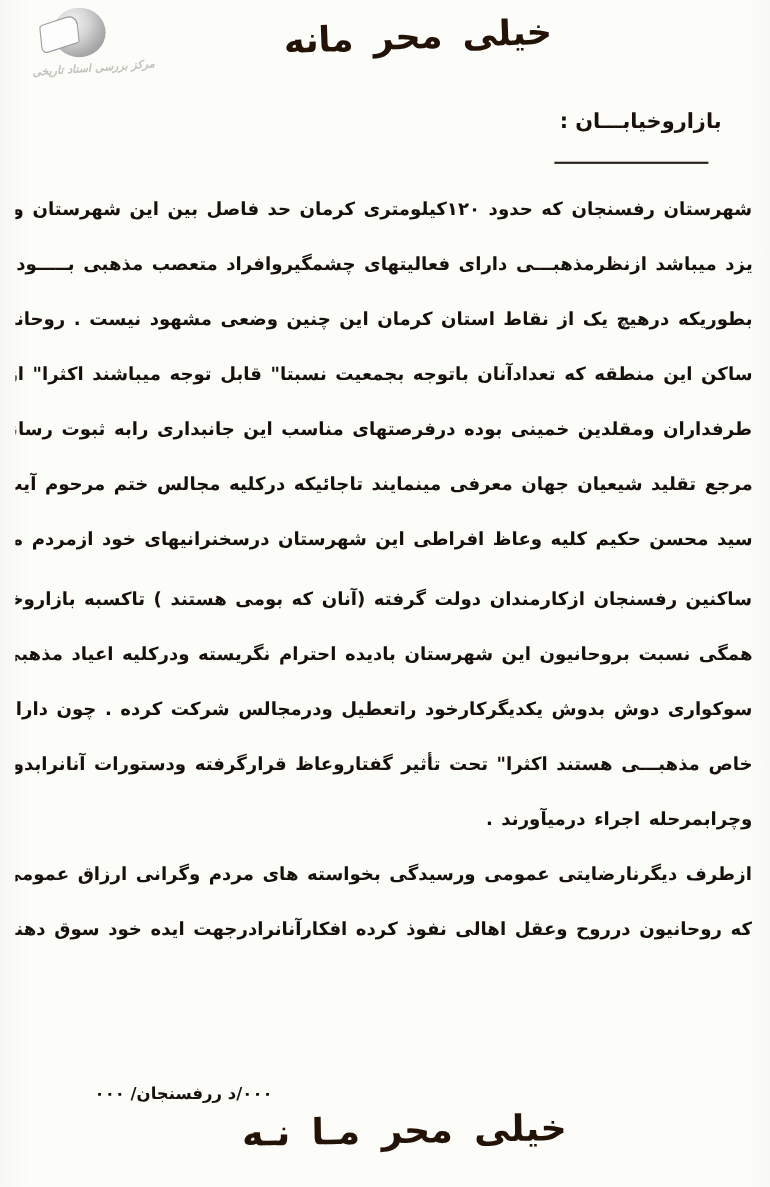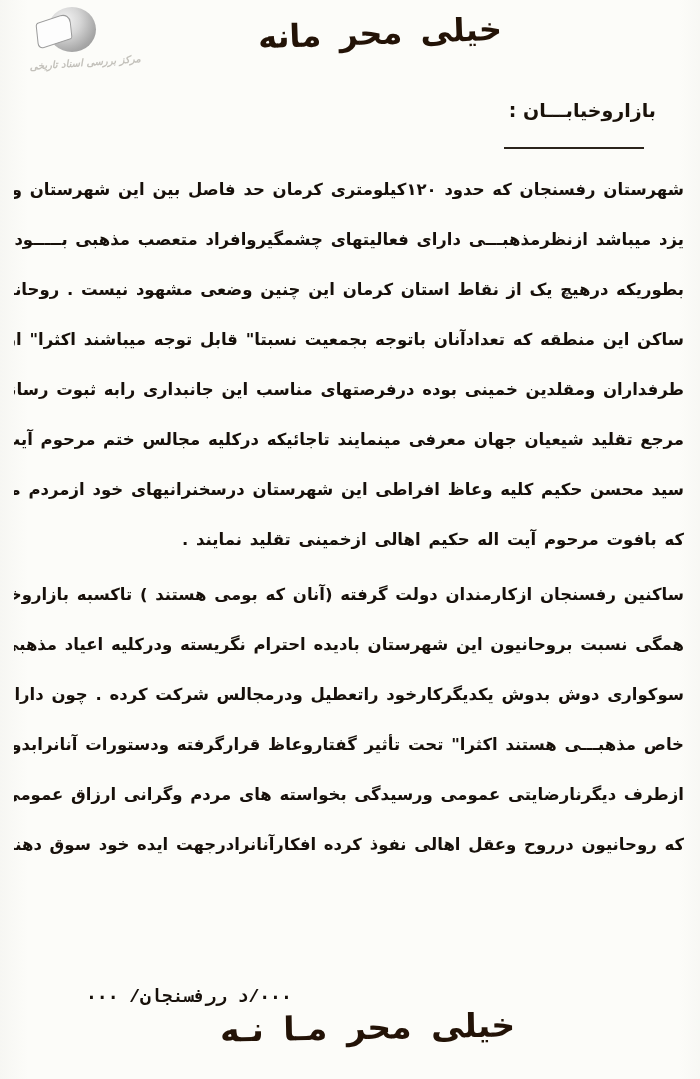--- a/index.html
+++ b/index.html
@@ -53,22 +53,22 @@
   .ln{
     height:50px;line-height:50px;
     text-align:justify;text-align-last:justify;
     overflow:hidden;white-space:nowrap;
   }
   .ln.end{text-align:right;text-align-last:right;}
   .ln.gap{margin-top:5px;}
   
   .continuation{
     position:absolute;left:86px;top:985px;
-    direction:rtl;color:#17100a;font-weight:bold;font-size:18px;
-    letter-spacing:2px;white-space:nowrap;font-family:Liberation Mono, monospace;
+    direction:rtl;color:#17100a;font-weight:bold;font-size:15px;
+    letter-spacing:2px;white-space:nowrap;
   }
   
   .scan-tint{
     position:absolute;inset:0;pointer-events:none;
     background:linear-gradient(90deg, rgba(180,180,170,0.08) 0%, rgba(0,0,0,0) 4%, rgba(0,0,0,0) 97%, rgba(180,180,170,0.06) 100%);
   }
 </style>
 </head>
 <body>
 
@@ -88,25 +88,25 @@
   <div class="heading-underline"></div>
 
   <div class="bodytext">
     <div class="ln">شهرستان رفسنجان که حدود ۱۲۰کیلومتری کرمان حد فاصل بین این شهرستان وشهرستان ــ</div>
     <div class="ln">یزد میباشد ازنظرمذهبـــی دارای فعالیتهای چشمگیروافراد متعصب مذهبی بـــــود ه</div>
     <div class="ln">بطوریکه درهیچ یک از نقاط استان کرمان این چنین وضعی مشهود نیست . روحانیـــون</div>
     <div class="ln">ساکن این منطقه که تعدادآنان باتوجه بجمعیت نسبتا" قابل توجه میباشند اکثرا" از ــ</div>
     <div class="ln">طرفداران ومقلدین خمینی بوده درفرصتهای مناسب این جانبداری رابه ثبوت رسانده واورا</div>
     <div class="ln">مرجع تقلید شیعیان جهان معرفی مینمایند تاجائیکه درکلیه مجالس ختم مرحوم آیت اله حاج</div>
     <div class="ln">سید محسن حکیم کلیه وعاظ افراطی این شهرستان درسخنرانیهای خود ازمردم میخواستند</div>
-    <div class="ln end">که بافوت مرحوم آیت اله حکیم اهالی ازخمینی تقلید نمایند .</div>
     <div class="ln gap">ساکنین رفسنجان ازکارمندان دولت گرفته (آنان که بومی هستند ) تاکسبه بازاروخیابـــان</div>
     <div class="ln">همگی نسبت بروحانیون این شهرستان بادیده احترام نگریسته ودرکلیه اعیاد مذهبی وایـام</div>
     <div class="ln">سوکواری دوش بدوش یکدیگرکارخود راتعطیل ودرمجالس شرکت کرده . چون دارای تعصبات</div>
     <div class="ln">خاص مذهبـــی هستند اکثرا" تحت تأثیر گفتاروعاظ قرارگرفته ودستورات آنانرابدون چـــون</div>
+    <div class="ln end">وچرابمرحله اجراء درمیآورند .</div>
     <div class="ln">ازطرف دیگرنارضایتی عمومی ورسیدگی بخواسته های مردم وگرانی ارزاق عمومی موجب گردیده</div>
     <div class="ln">که روحانیون درروح وعقل اهالی نفوذ کرده افکارآنانرادرجهت ایده خود سوق دهند وبهـــر</div>
   </div>
 
   <div class="continuation">۰۰۰/د ررفسنجان/ ۰۰۰</div>
 
   <div class="hand hand-bottom">خیلی محر مـا نـه</div>
 
 </div>
 

